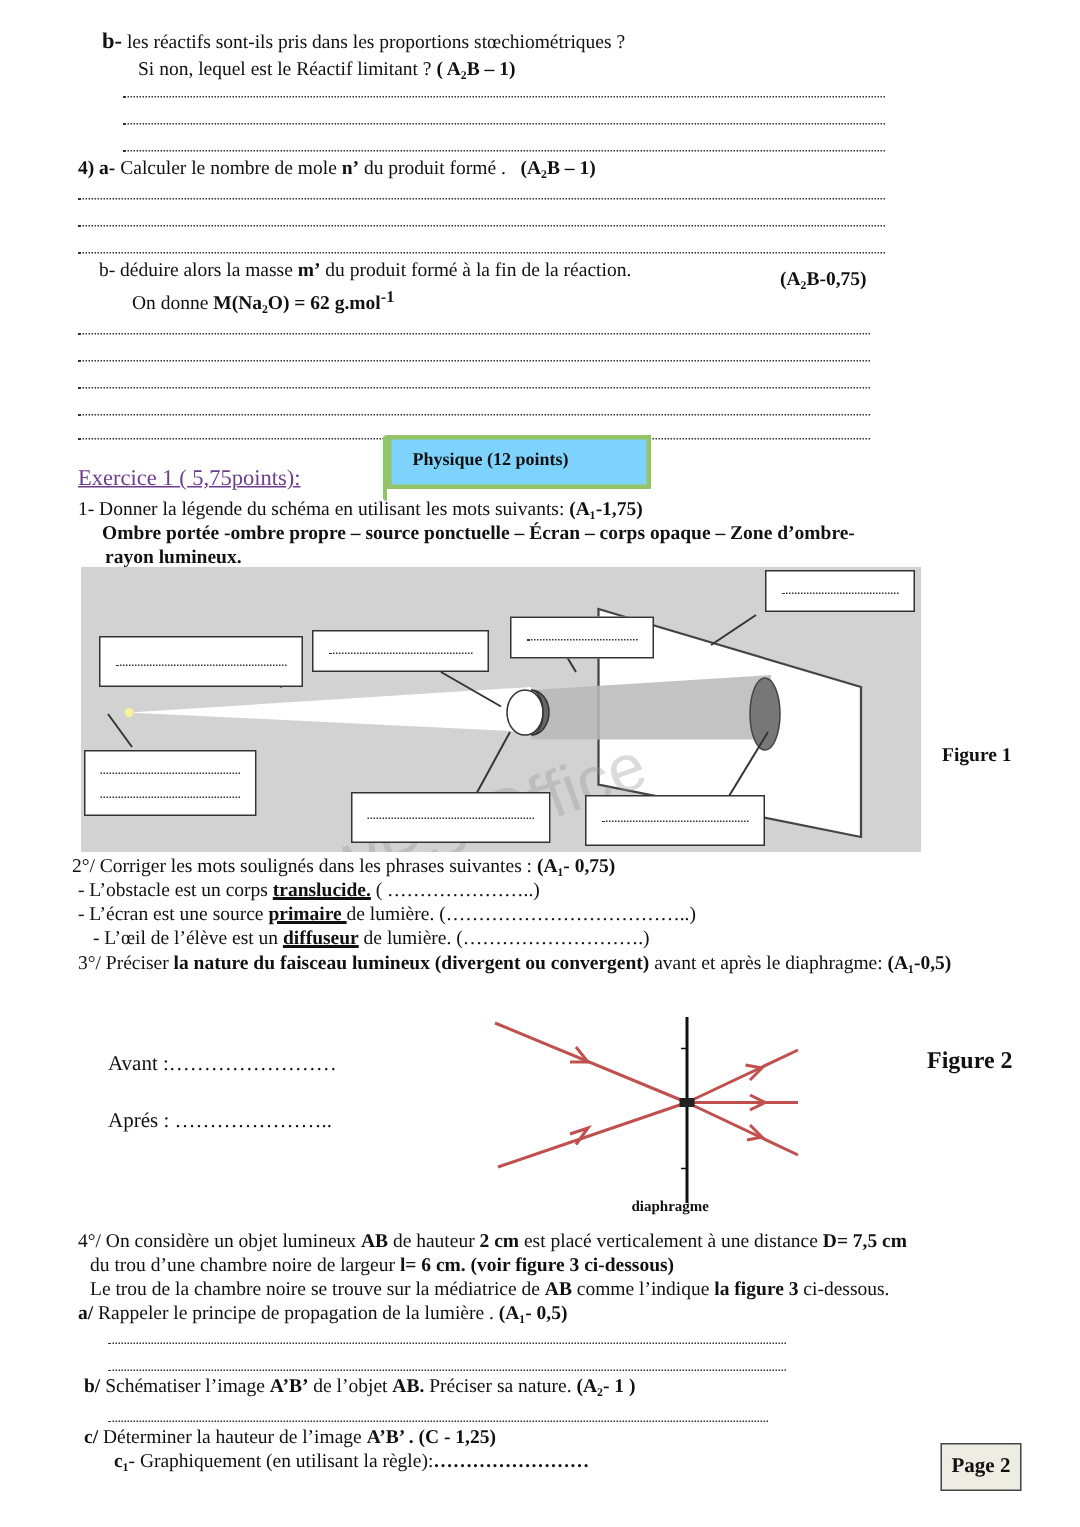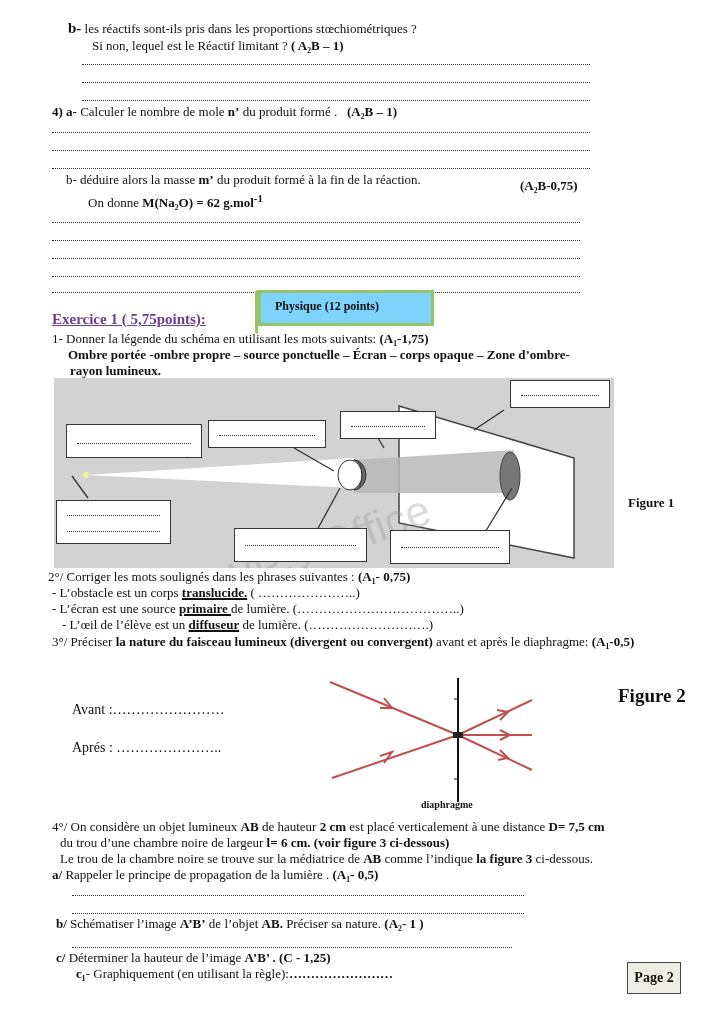--- a/index.html
+++ b/index.html
@@ -7,21 +7,21 @@
          font-family:"Liberation Serif", serif; color:#111; font-size:13px; }
   .abs { position:absolute; white-space:nowrap; }
   .dots { position:absolute; border-bottom:1.5px dotted #333; height:0; }
   b { font-weight:bold; }
   u { text-decoration:underline; text-decoration-thickness:1.5px; }
   .banner { position:absolute; left:258px; top:290px; width:176px; height:36px;
             background:#7dd3fc; border:3px solid #93c468; box-sizing:border-box;
             font-weight:bold; font-size:12px; padding:6px 0 0 14px; }
   .banner:before { content:""; position:absolute; left:-6px; top:-3px; width:6px; height:44px;
                    border-left:3px solid #93c468; border-radius:3px; }
-  .ex-title { color:#6b3d8c; font-size:15px; font-weight:bold; text-decoration:underline; }
+  .ex-title { color:#6b3d8c; font-size:15px; font-weight:normal; text-decoration:underline; }
   .fig1 { position:absolute; left:54px; top:378px; width:560px; height:190px; background:#d2d2d2; }
   .lbox { position:absolute; background:#fff; border:1.5px solid #333; box-sizing:border-box; }
   .lbox .dl { position:absolute; left:10px; right:10px; border-bottom:1.5px dotted #333; }
   .pagebox { position:absolute; left:627px; top:962px; width:54px; height:32px; background:#eeede4;
              border:1.5px solid #444; box-sizing:border-box; font-weight:bold; font-size:14px;
              text-align:center; line-height:30px; }
 </style>
 </head>
 <body>
 
@@ -151,21 +151,21 @@
     <line x1="138" y1="65" x2="212" y2="100"></line>
     <polyline points="64,28 72,38 60,38"></polyline>
     <polyline points="60,86 72,82 64,93"></polyline>
     <polyline points="177,40 188,42 180,50"></polyline>
     <polyline points="180,60 190,65 180,70"></polyline>
     <polyline points="180,80 188,88 178,90"></polyline>
   </g>
   <rect x="133" y="62" width="10" height="6" fill="#222"></rect>
 </svg>
 <div class="abs" style="left:421px;top:799px;font-family:Liberation Serif, serif;font-weight:bold;font-size:10px;">diaphragme</div>
-<b class="abs" style="left:618px;top:685px;font-size:19px;">Figure 2</b>
+<b class="abs" style="left:618px;top:699px;font-size:16px;">Figure 2</b>
 
 <div class="abs" style="left:52px;top:819px;">
   <span>4°/ On considère un objet lumineux </span><b>AB</b><span> de hauteur </span><b>2 cm</b><span> est placé verticalement à une distance </span><b>D= 7,5 cm</b>
 </div>
 <div class="abs" style="left:60px;top:835px;">
   <span>du trou d’une chambre noire de largeur </span><b>l= 6 cm. (voir figure 3 ci-dessous)</b>
 </div>
 <div class="abs" style="left:60px;top:851px;">
   <span>Le trou de la chambre noire se trouve sur la médiatrice de </span><b>AB</b><span> comme l’indique </span><b>la figure 3</b><span> ci-dessous.</span>
 </div>

